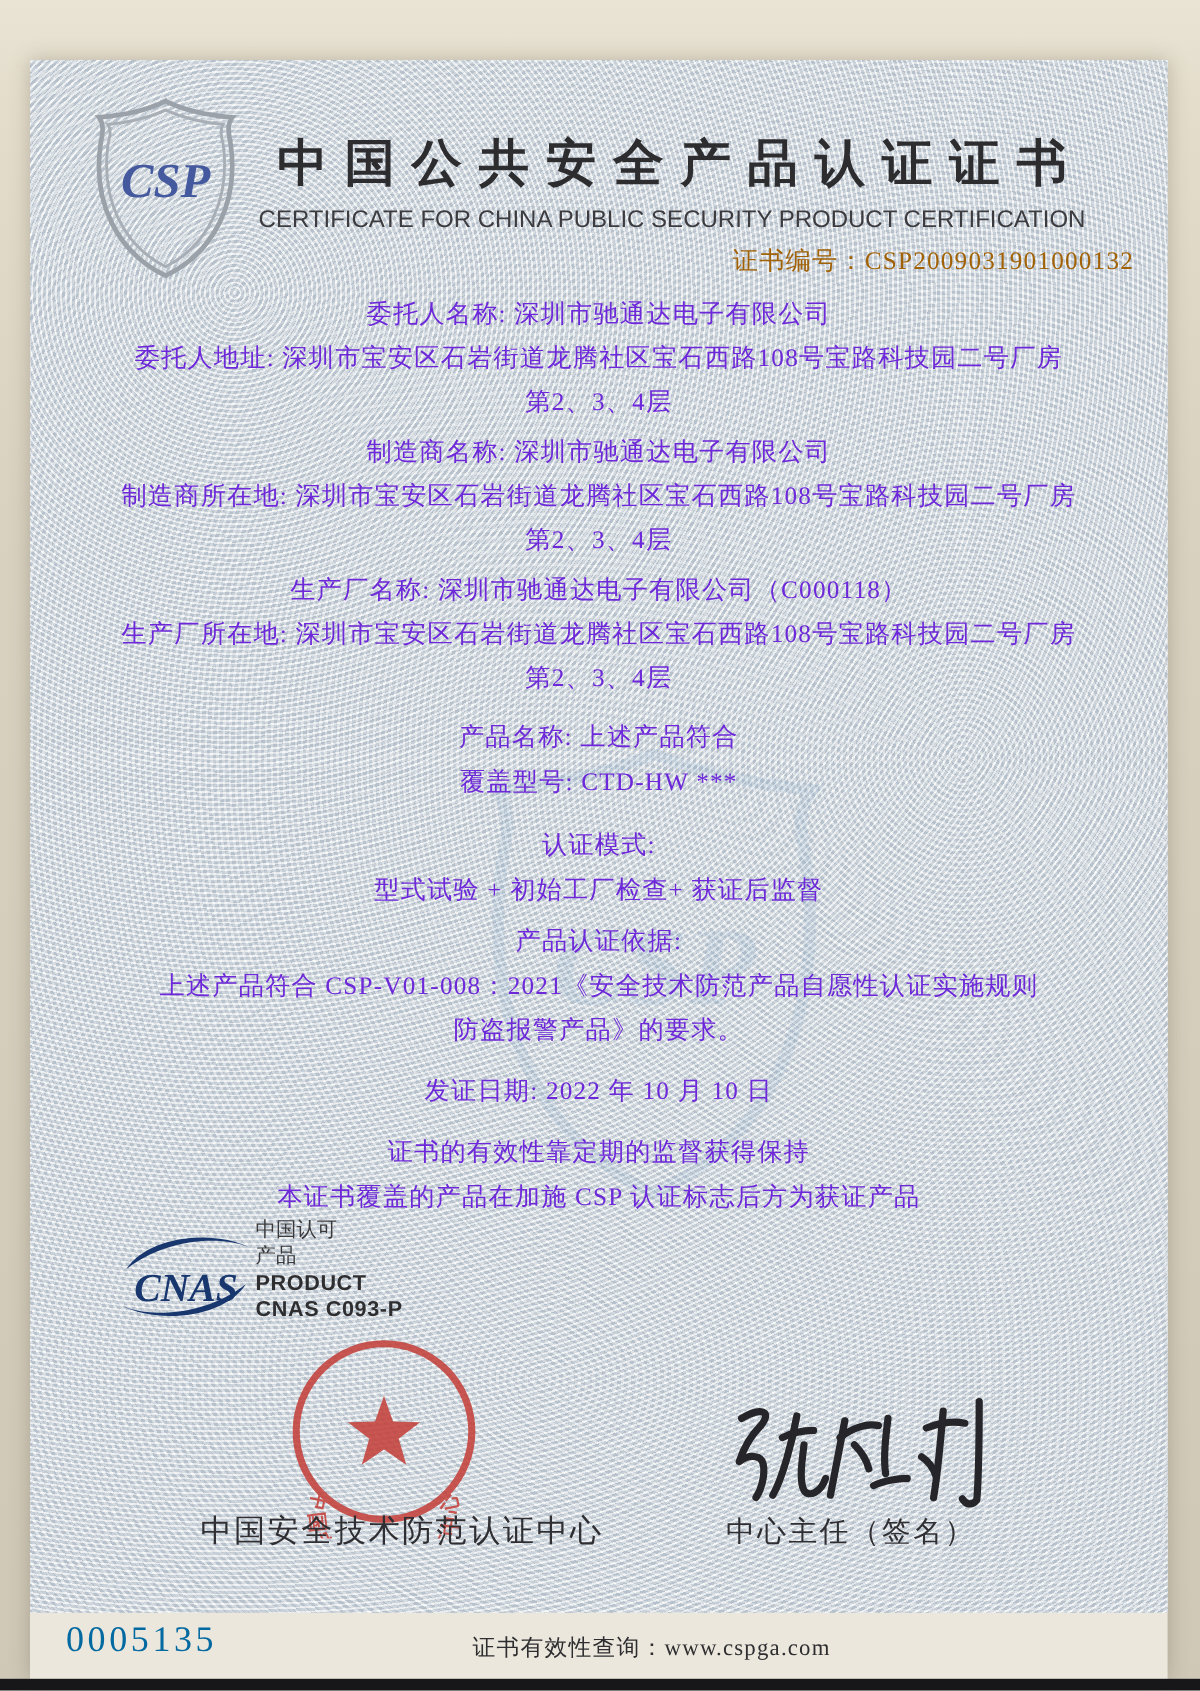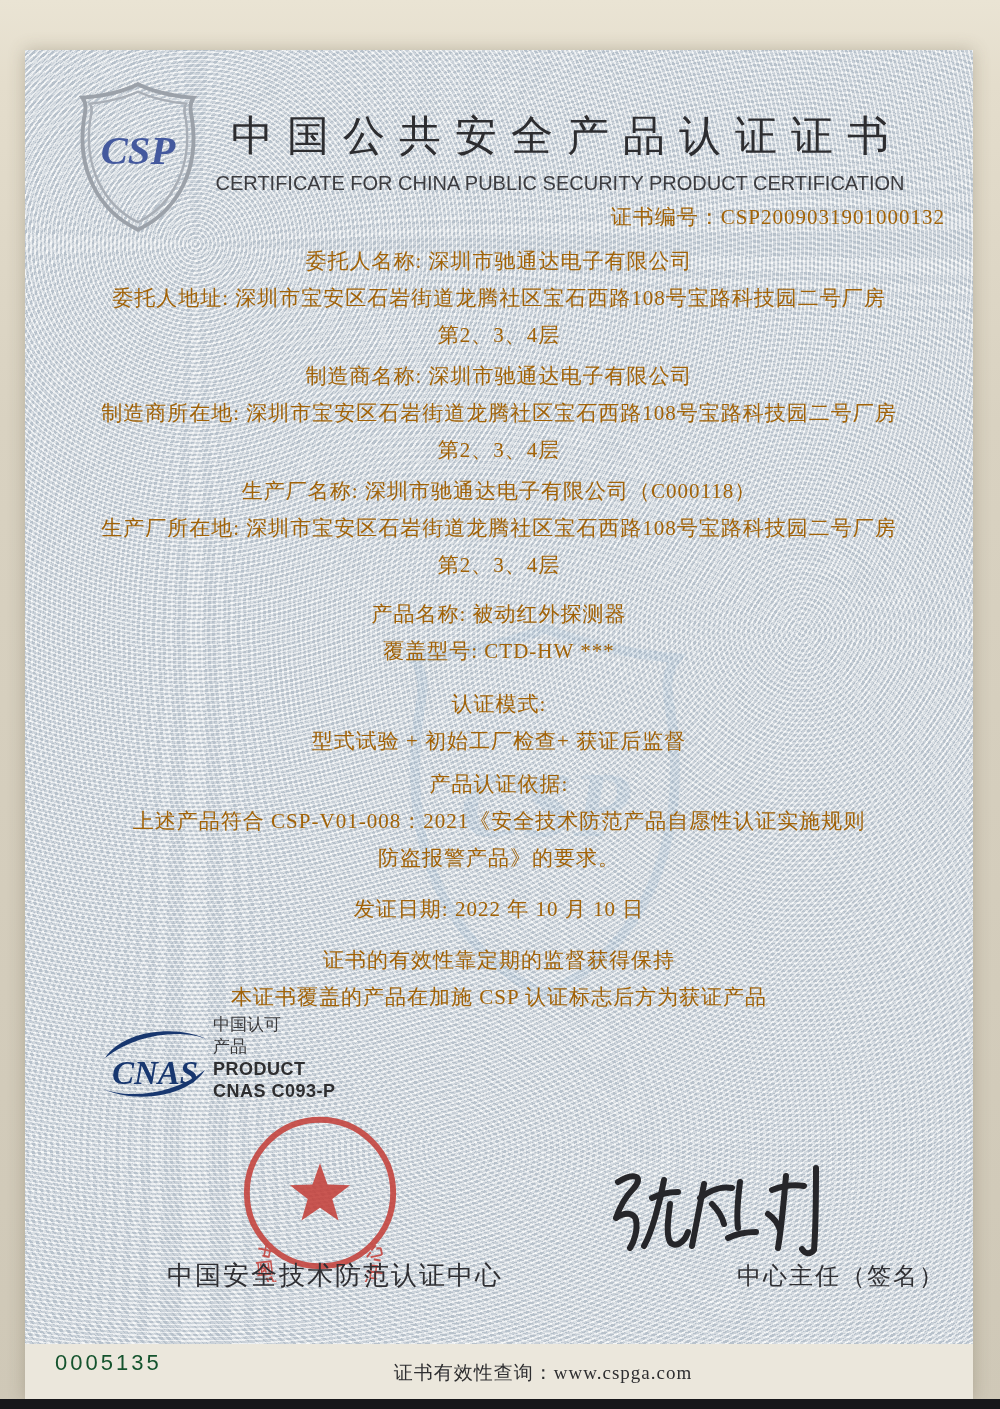--- a/index.html
+++ b/index.html
@@ -17,35 +17,35 @@
     position:absolute;left:0;top:0;right:0;height:1294px;
     background-color:#d4dade;
     background-image:
       repeating-radial-gradient(circle at 18% 15%, rgba(255,255,255,.50) 0 1.5px, rgba(145,160,178,.20) 1.5px 4px),
       repeating-radial-gradient(circle at 82% 45%, rgba(255,255,255,.42) 0 2px,   rgba(145,160,178,.17) 2px 5px),
       repeating-radial-gradient(circle at 45% 85%, rgba(255,255,255,.38) 0 2.5px, rgba(145,160,178,.15) 2.5px 6px);
   }
   .watermark{position:absolute;left:355px;top:560px;width:330px;height:400px;opacity:.12;}
   .csp-logo{position:absolute;left:38px;top:28px;width:150px;height:158px;}
   .hdr{position:absolute;left:150px;right:28px;top:58px;text-align:center;color:#2d2d30;}
-  .title{font-size:42px;font-weight:normal;letter-spacing:14px;white-space:nowrap;text-indent:14px;}
+  .title{font-size:42px;font-weight:bold;letter-spacing:14px;white-space:nowrap;text-indent:14px;}
   .subtitle{font-family:"Liberation Sans",sans-serif;font-size:20px;color:#3c3c40;margin-top:8px;white-space:nowrap;}
   .certno{font-size:21px;color:#a16207;text-align:right;margin-top:8px;letter-spacing:1px;}
-  .content{position:absolute;left:0;right:0;top:193px;color:#a16207;}
+  .content{position:absolute;left:0;right:0;top:193px;color:#6d28d9;}
   .line{font-size:21px;line-height:37px;text-align:center;letter-spacing:1px;white-space:nowrap;}
   .mt4{margin-top:4px}.mt6{margin-top:6px}.mt12{margin-top:12px}.mt14{margin-top:14px}.mt16{margin-top:16px}
   .cnas-logo{position:absolute;left:70px;top:972px;width:120px;height:84px;}
   .cnas-text{position:absolute;left:188px;top:964px;color:#3a3a3c;line-height:22px;font-family:"Liberation Sans",sans-serif;}
   .cnas-text .zh{font-size:17px;}
   .cnas-text .en{font-size:18px;font-weight:bold;color:#2e2e30;letter-spacing:.5px;}
   .seal{position:absolute;left:206px;top:1054px;width:178px;height:178px;opacity:.87;}
   .issuer-name{position:absolute;left:60px;top:1208px;width:500px;text-align:center;font-size:26px;letter-spacing:2px;color:#2f2f33;white-space:nowrap;}
   .signature{position:absolute;left:575px;top:1104px;width:250px;height:110px;}
-  .sig-caption{position:absolute;left:580px;top:1210px;width:340px;text-align:right;font-size:24px;letter-spacing:2px;color:#2f2f33;white-space:nowrap;}
-  .serial{position:absolute;left:30px;top:1300px;font-family:Liberation Sans, sans-serif;font-size:22px;letter-spacing:3px;color:#14532d;}
+  .sig-caption{position:absolute;left:580px;top:1210px;width:340px;text-align:left;font-size:24px;letter-spacing:2px;color:#2f2f33;white-space:nowrap;}
+  .serial{position:absolute;left:30px;top:1300px;font-family:Liberation Serif, serif;font-size:30px;letter-spacing:3px;color:#0369a1;}
   .validity{position:absolute;left:308px;top:1310px;width:420px;text-align:center;font-size:19px;color:#2e2e30;letter-spacing:1px;white-space:nowrap;}
 </style>
 </head>
 <body>
 
 <div class="photo">
   <div class="cert">
     <div class="guilloche"></div>
 
     <svg class="watermark" viewBox="0 0 100 120">
@@ -70,21 +70,21 @@
     <div class="content">
       <div class="line">委托人名称: 深圳市驰通达电子有限公司</div>
       <div class="line">委托人地址: 深圳市宝安区石岩街道龙腾社区宝石西路108号宝路科技园二号厂房</div>
       <div class="line">第2、3、4层</div>
       <div class="line mt4">制造商名称: 深圳市驰通达电子有限公司</div>
       <div class="line">制造商所在地: 深圳市宝安区石岩街道龙腾社区宝石西路108号宝路科技园二号厂房</div>
       <div class="line">第2、3、4层</div>
       <div class="line mt4">生产厂名称: 深圳市驰通达电子有限公司（C000118）</div>
       <div class="line">生产厂所在地: 深圳市宝安区石岩街道龙腾社区宝石西路108号宝路科技园二号厂房</div>
       <div class="line">第2、3、4层</div>
-      <div class="line mt12">产品名称: 被动红外探测器</div>
+      <div class="line mt12">产品名称: 上述产品符合</div>
       <div class="line">覆盖型号: CTD-HW ***</div>
       <div class="line mt16">认证模式:</div>
       <div class="line">型式试验 + 初始工厂检查+ 获证后监督</div>
       <div class="line mt6">产品认证依据:</div>
       <div class="line">上述产品符合 CSP-V01-008：2021《安全技术防范产品自愿性认证实施规则</div>
       <div class="line">防盗报警产品》的要求。</div>
       <div class="line mt14">发证日期: 2022 年 10 月 10 日</div>
       <div class="line mt14">证书的有效性靠定期的监督获得保持</div>
       <div class="line">本证书覆盖的产品在加施 CSP 认证标志后方为获证产品</div>
     </div>

